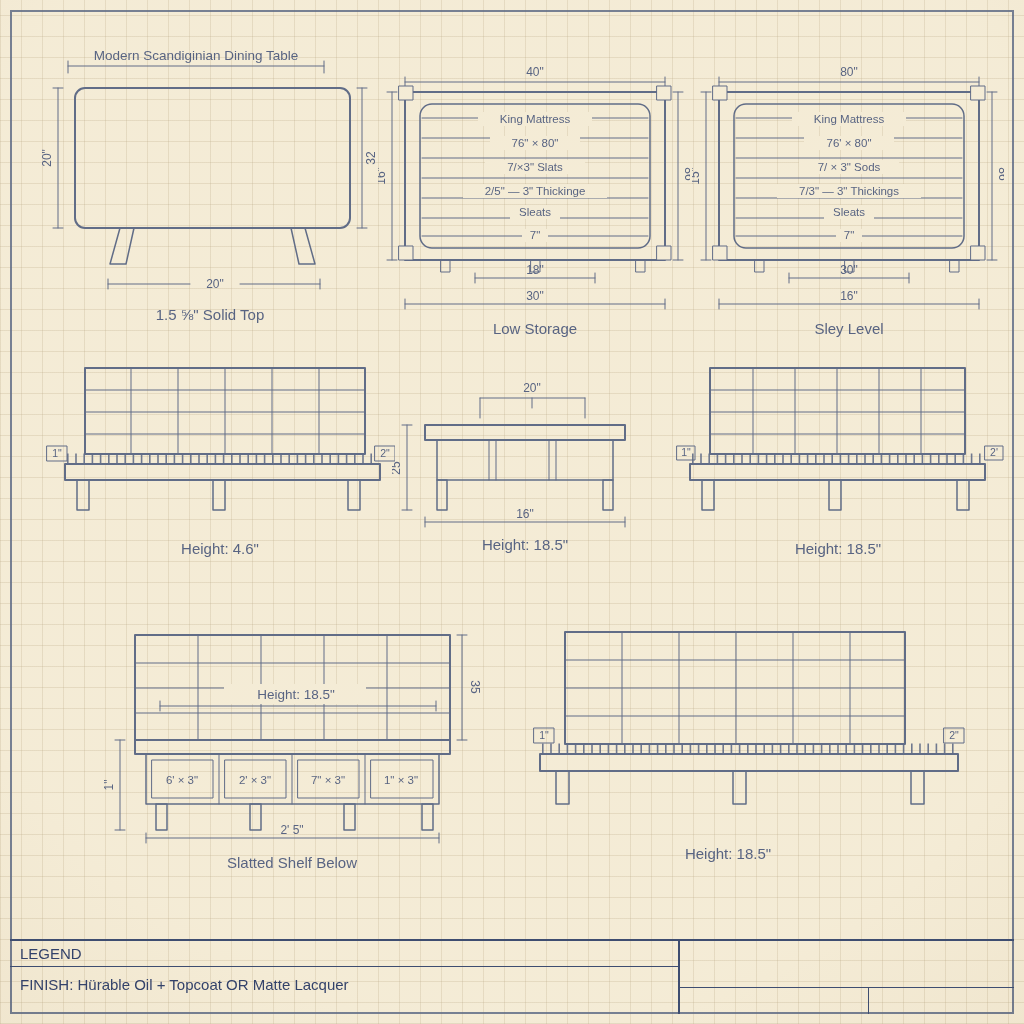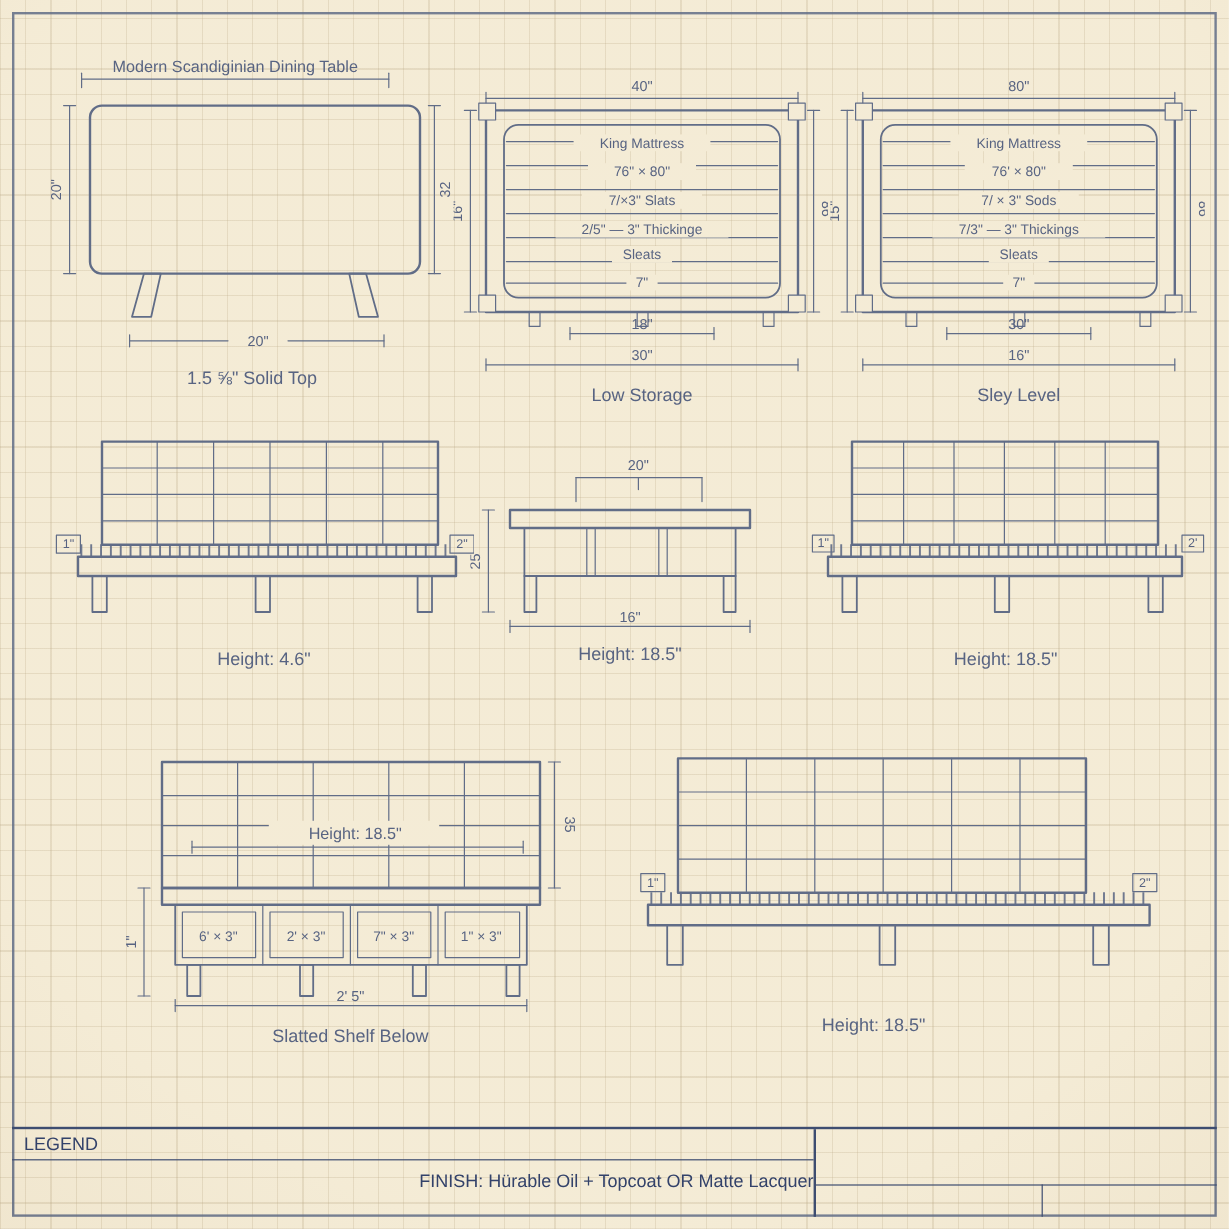--- a/index.html
+++ b/index.html
@@ -38,21 +38,21 @@
   .bp text.sm  { font-size:11.5px; }
   .bp text.xs  { font-size:10.5px; }
 
   .legend {
     position:absolute; left:10px; right:10px; top:912px; bottom:10px;
     border-top:2px solid var(--ink); display:flex; color:var(--ink-text); font-size:15px;
     background:transparent; z-index:2;margin-top:27px;
   }
   .legend-left { width:668px; border-right:2px solid var(--ink); }
   .legend-row { height:25px; line-height:25px; padding-left:10px; border-bottom:1.6px solid var(--ink); }
-  .legend-row.r3 { border-bottom:none; height:auto; padding-top:5px;text-align:right; }
+  .legend-row.r3 { border-bottom:none; height:auto; padding-top:5px; }
   .legend-right { flex:1; position:relative; }
   .lr-h { position:absolute; left:0; right:0; top:46px; border-top:1.6px solid var(--ink); }
   .lr-v { position:absolute; left:188px; top:46px; bottom:0; border-left:1.6px solid var(--ink); }
 </style>
 </head>
 <body>
 
 <div class="page">
   <div class="frame"></div>
 

